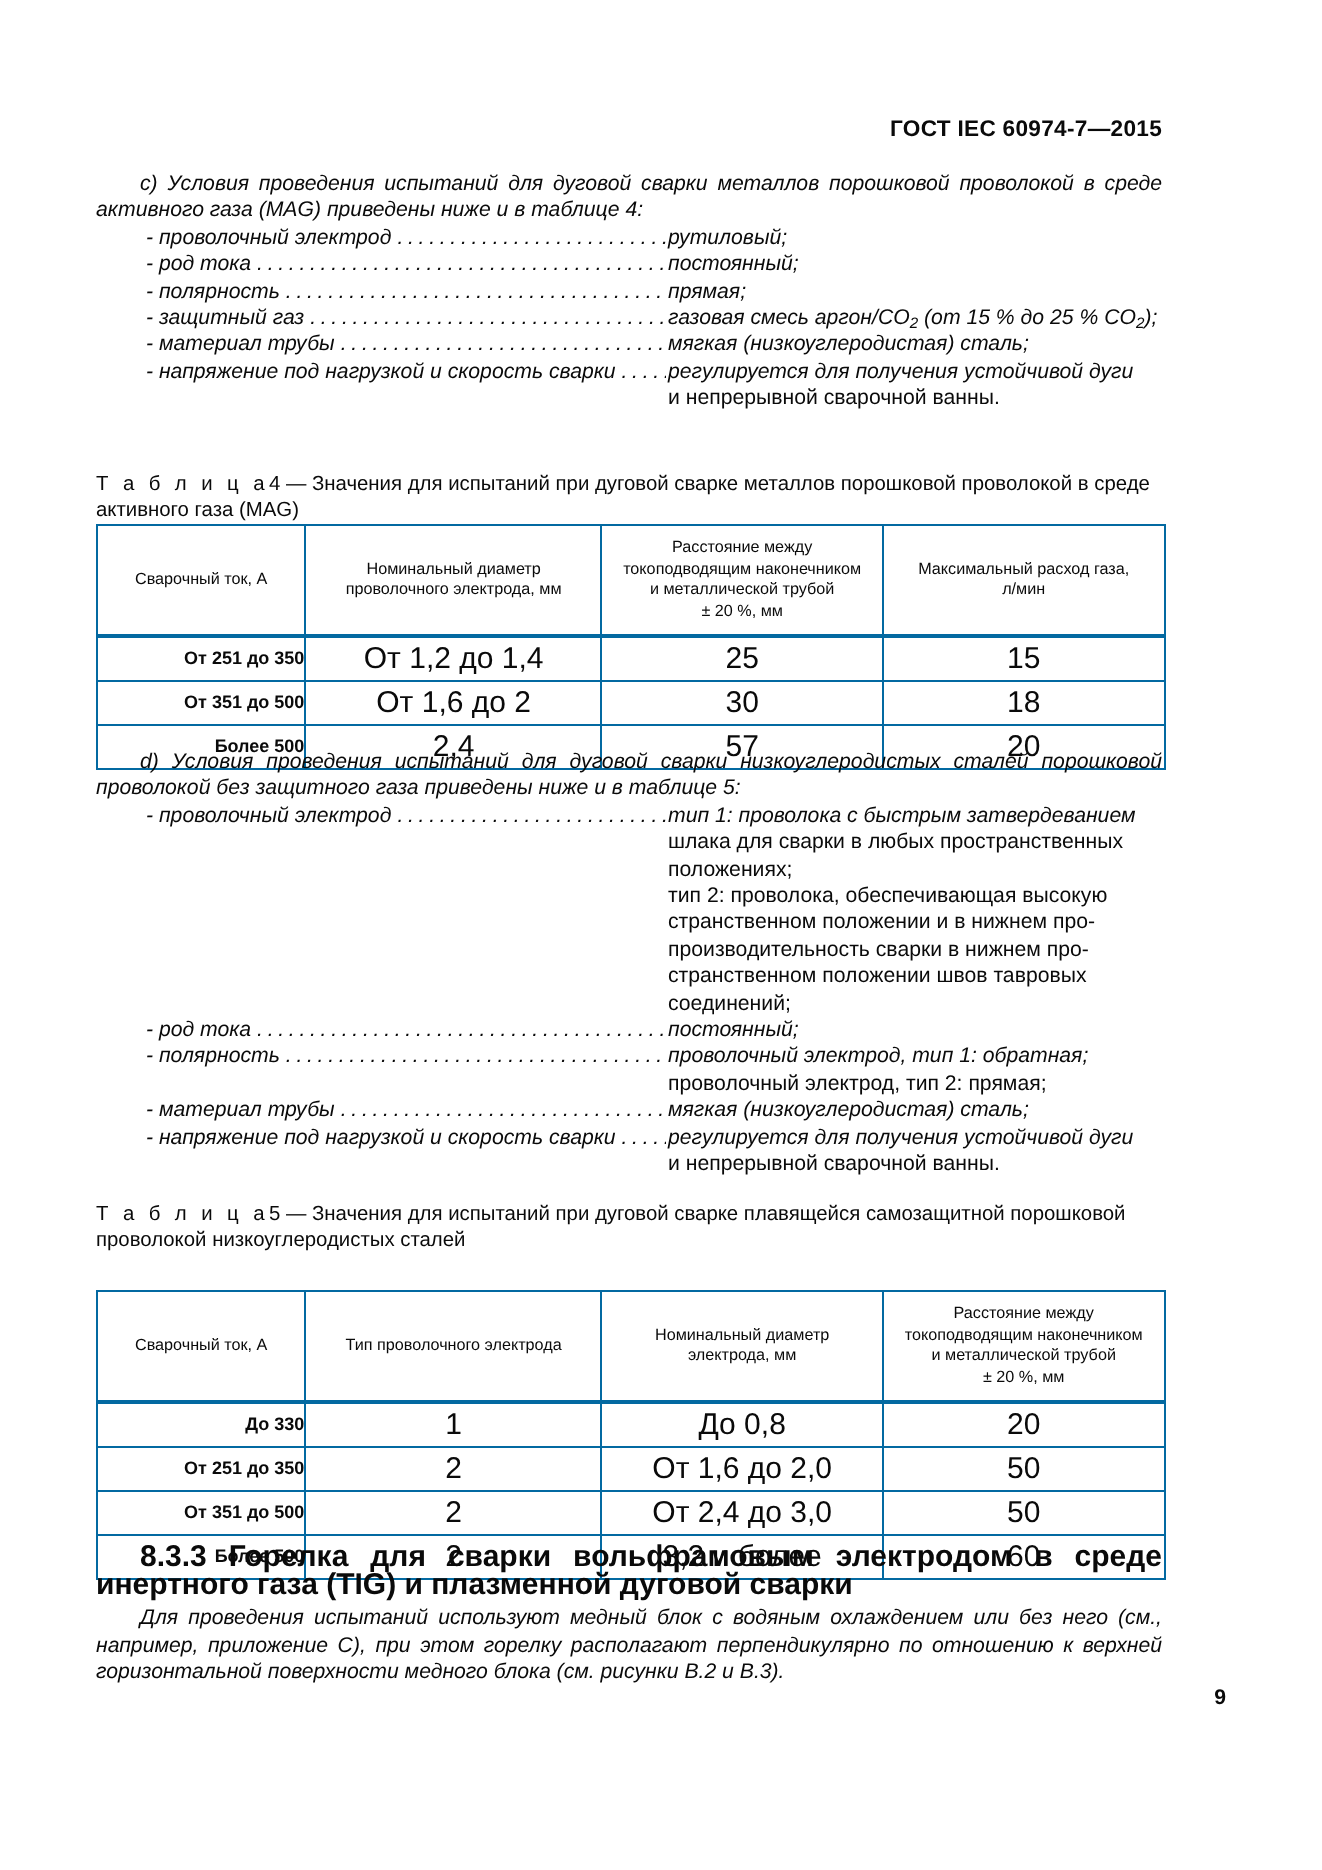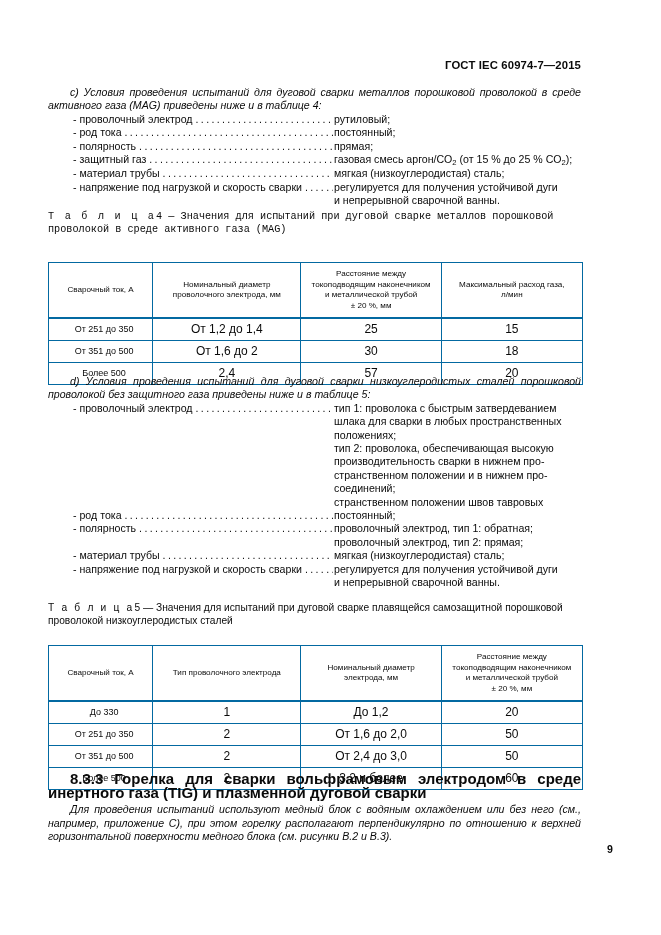--- a/index.html
+++ b/index.html
@@ -47,22 +47,23 @@
   .para.indent { text-indent: 22px; }
 
   
   .leader-list {
     margin: 0;
     font-size: 10.6px;
     line-height: 13.4px;
   }
   .leader-row {
     display: flex;
-    align-items: flex-start;
+    align-items: center;
     width: 100%;
+    font-style: italic;
   }
   .leader-label {
     white-space: nowrap;
     padding-left: 25px;
   }
   .leader-dots {
     flex: 1 1 auto;
     overflow: hidden;
     white-space: nowrap;
     letter-spacing: 2.35px;
@@ -114,27 +115,28 @@
     vertical-align: middle;
     line-height: 10.6px;
     padding: 6px 3px;
     border-bottom-width: 2px;
   }
   table.gost tbody td {
     height: 21px;
     line-height: 11px;
   }
   table.gost tbody td.c-left {
-    text-align: center;
+    text-align: right;
     padding-left: 7px;
     font-size: 9px;
+    font-weight: bold;
   }
   table.gost tbody td.c-mid {
     text-align: center;
-    font-size: 12px;
+    font-size: 15px;
   }
   table.gost tbody tr:first-child td { border-top: none; }
 
   
   .tbl-wrap { border: 1px solid #141414; width: 533px; box-sizing: content-box; }
   .tbl-wrap table.gost { margin: -1px; width: 535px; }
 
   
   .clause-head {
     font-size: 15px;
@@ -194,21 +196,21 @@
           <span class="leader-dots">..........................................................................................</span>
           <span class="leader-value">регулируется для получения устойчивой дуги</span>
         </div>
         <div class="cont-row">
           <span class="cont-spacer"></span>
           <span class="cont-value nojust">и непрерывной сварочной ванны.</span>
         </div>
       </div>
   </div>
 
-  <div class="content" style="top:210px;font-family:Liberation Mono, monospace;">
+  <div class="content" style="top:236px;">
     <p class="tbl-caption">
       <span class="word">Т а б л и ц а</span><span>4</span>&nbsp;<span>— Значения для испытаний при дуговой сварке металлов порошковой проволокой в среде активного газа (MAG)</span>
     </p>
   </div>
   <div class="content" style="top:262px;">
     <div class="tbl-wrap">
       <table class="gost" id="table4">
         <colgroup>
           <col style="width:104px">
             <col style="width:148px">
@@ -262,33 +264,33 @@
         <div class="cont-row">
           <span class="cont-spacer"></span>
           <span class="cont-value nojust">положениях;</span>
         </div>
         <div class="cont-row">
           <span class="cont-spacer"></span>
           <span class="cont-value nojust">тип 2: проволока, обеспечивающая высокую</span>
         </div>
         <div class="cont-row">
           <span class="cont-spacer"></span>
+          <span class="cont-value">странственном положении и в нижнем про-</span>
+        </div>
+        <div class="cont-row">
+          <span class="cont-spacer"></span>
           <span class="cont-value">производительность сварки в нижнем про-</span>
         </div>
         <div class="cont-row">
           <span class="cont-spacer"></span>
-          <span class="cont-value">странственном положении и в нижнем про-</span>
+          <span class="cont-value nojust">странственном положении швов тавровых</span>
         </div>
         <div class="cont-row">
           <span class="cont-spacer"></span>
           <span class="cont-value nojust">соединений;</span>
-        </div>
-        <div class="cont-row">
-          <span class="cont-spacer"></span>
-          <span class="cont-value nojust">странственном положении швов тавровых</span>
         </div>
         <div class="leader-row">
           <span class="leader-label">- род тока</span>
           <span class="leader-dots">..........................................................................................</span>
           <span class="leader-value">постоянный;</span>
         </div>
         <div class="leader-row">
           <span class="leader-label">- полярность</span>
           <span class="leader-dots">..........................................................................................</span>
           <span class="leader-value">проволочный электрод, тип 1: обратная;</span>
@@ -333,21 +335,21 @@
               <td>Сварочный ток, А</td>
               <td>Тип проволочного электрода</td>
               <td>Номинальный диаметр<br>электрода, мм</td>
               <td>Расстояние между<br>токоподводящим наконечником<br>и металлической трубой<br>± 20 %, мм</td>
             </tr>
           </thead>
           <tbody>
             <tr>
               <td class="c-left">До 330</td>
               <td class="c-mid">1</td>
-              <td class="c-mid">До 1,2</td>
+              <td class="c-mid">До 0,8</td>
               <td class="c-mid">20</td>
             </tr>
             <tr>
               <td class="c-left">От 251 до 350</td>
               <td class="c-mid">2</td>
               <td class="c-mid">От 1,6 до 2,0</td>
               <td class="c-mid">50</td>
             </tr>
             <tr>
               <td class="c-left">От 351 до 500</td>

